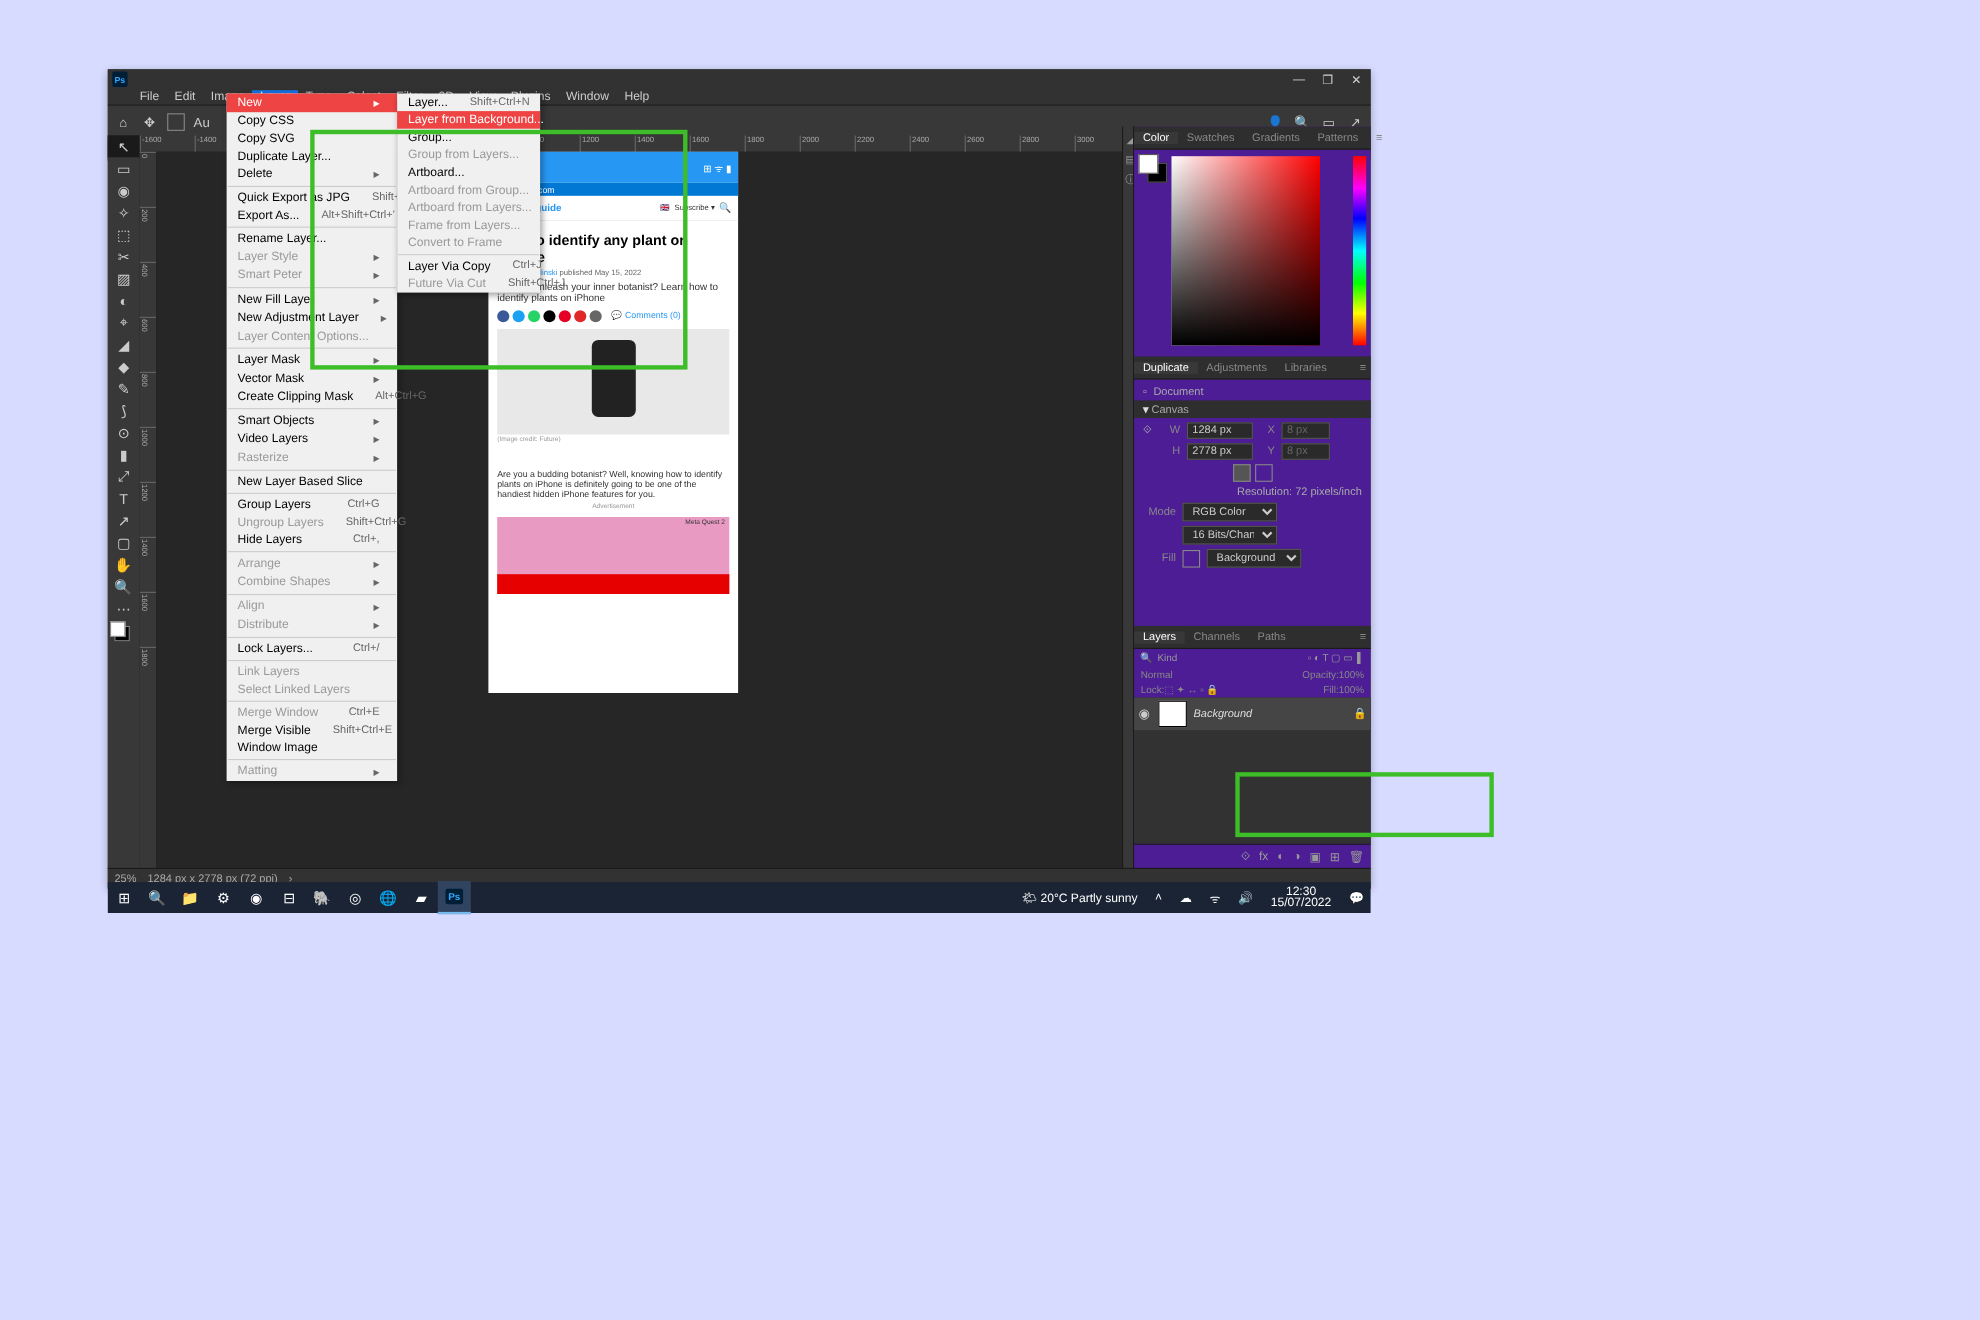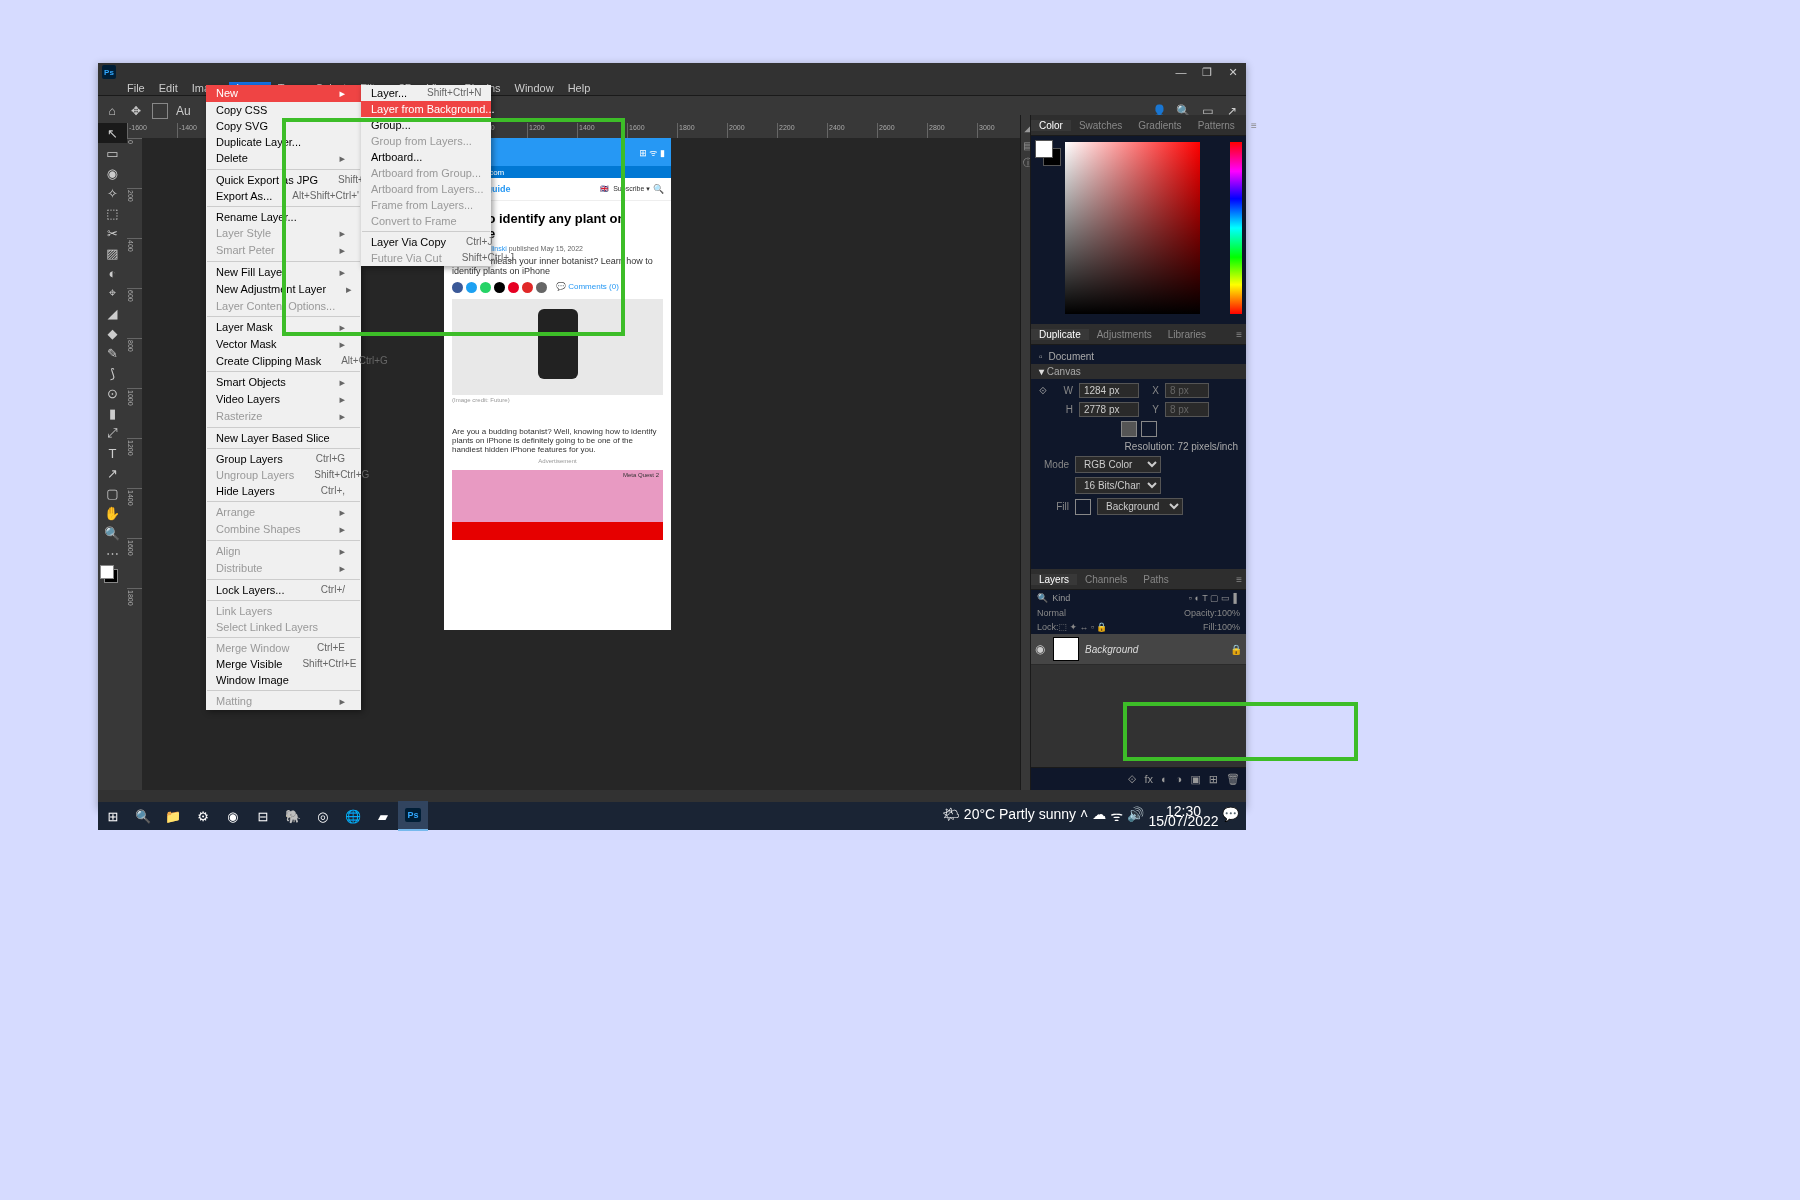--- a/index.html
+++ b/index.html
@@ -17,21 +17,21 @@
 .tabbar{height:20px;background:#282828;display:flex;align-items:flex-end}
 .tab{background:#323232;padding:3px 10px;font-size:10px;color:#ccc;border-top:1px solid #444}
 .tab .x{margin-left:8px;color:#999}
 .leftbar{position:absolute;left:0;top:60px;width:29px;bottom:18px;background:#383838;border-right:1px solid #1a1a1a}
 .leftbar .tool{width:29px;height:20px;display:flex;align-items:center;justify-content:center;color:#ccc;font-size:13px}
 .leftbar .tool.sel{background:#1a1a1a}
 .ruler-h{position:absolute;left:29px;right:225px;top:60px;height:15px;background:#383838;border-bottom:1px solid #1a1a1a;overflow:hidden}
 .ruler-v{position:absolute;left:29px;top:75px;width:15px;bottom:18px;background:#383838;border-right:1px solid #1a1a1a}
 .canvas-area{position:absolute;left:44px;top:75px;right:225px;bottom:18px;background:#262626}
 .doc{position:absolute;left:302px;top:0px;width:227px;height:492px;background:#fff}
-.rightpanels{position:absolute;right:0;top:52px;width:215px;bottom:18px;background:#0f172a;border-left:1px solid #1a1a1a;display:flex;flex-direction:column}
+.rightpanels{position:absolute;right:0;top:52px;width:215px;bottom:18px;background:#4c1d95;border-left:1px solid #1a1a1a;display:flex;flex-direction:column}
 .panel-tabs{height:20px;display:flex;align-items:center;font-size:10px;background:#2e2e2e;border-bottom:1px solid #1a1a1a}
 .panel-tabs span{padding:0 8px;color:#888}
 .panel-tabs span.act{color:#fff;background:#383838}
 .panel-tabs .menu{margin-left:auto;padding-right:4px;color:#888}
 .color-panel{height:188px;position:relative}
 .swatches{position:absolute;left:4px;top:4px}
 .swatches .fg{width:16px;height:16px;background:#fff;border:1px solid #555;position:absolute}
 .swatches .bg{width:16px;height:16px;background:#000;border:1px solid #555;position:absolute;left:8px;top:8px}
 .gradient-box{position:absolute;left:34px;top:6px;width:135px;height:172px;background:linear-gradient(to bottom,rgba(0,0,0,0)0%,#000 100%),linear-gradient(to right,#fff 0%,#ff0000 100%)}
 .hue-strip{position:absolute;right:4px;top:6px;width:12px;height:172px;background:linear-gradient(to bottom,#ff0000 0%,#ff00ff 17%,#0000ff 33%,#00ffff 50%,#00ff00 67%,#ffff00 83%,#ff0000 100%)}
@@ -72,21 +72,21 @@
 .doc-img{width:100%;height:96px;background:#e8e8e8;margin-bottom:2px;position:relative}
 .doc-img .phone{position:absolute;left:50%;top:10px;transform:translateX(-50%);width:40px;height:70px;background:#222;border-radius:6px}
 .doc-body{font-size:8px;color:#333;margin-top:24px}
 .doc-ad{margin-top:6px;height:70px;background:#e89ac2;position:relative}
 .doc-ad .bar{position:absolute;bottom:0;left:0;right:0;height:18px;background:#e60000}
 .ruler-tick{position:absolute;top:0;height:15px;font-size:7px;color:#aaa;border-left:1px solid #666;padding-left:1px;padding-top:1px}
 .ruler-tick-v{position:absolute;left:0;width:15px;font-size:7px;color:#aaa;border-top:1px solid #666;writing-mode:vertical-lr;padding-top:1px}
 .taskbar{position:absolute;left:98px;bottom:370px;width:1148px;height:28px;background:#1a2434;display:flex;align-items:center}
 .taskbar .tbicon{width:30px;height:28px;display:flex;align-items:center;justify-content:center;color:#fff;font-size:13px}
 .taskbar .tbicon.sel{border-bottom:2px solid #76b9ed;background:#31445f}
-.tray{position:absolute;right:6px;display:flex;align-items:flex-start;gap:4px;color:#fff;font-size:14px}
+.tray{position:absolute;right:6px;display:flex;align-items:center;gap:16px;color:#fff;font-size:11px}
 .slim{position:absolute;right:211px;top:52px;width:14px;bottom:18px;background:#383838;border-left:1px solid #1a1a1a;display:flex;flex-direction:column;align-items:center;gap:6px;padding-top:6px}
 .slim div{width:12px;height:12px;font-size:10px;color:#999;display:flex;align-items:center;justify-content:center}
 .tg-logo{font-size:9px;color:#2698f4;font-weight:bold}
 </style>
 </head>
 <body>
 
 <div class="wrap">
   <div class="titlebar">
     <div class="ps">Ps</div>
@@ -347,20 +347,25 @@
         <span>fx</span>
         <span>◐</span>
         <span>◑</span>
         <span>▣</span>
         <span>⊞</span>
         <span>🗑</span>
       </div>
     </div>
   </div>
 
+  <div class="statusbar">
+    <span>25%</span>
+    <span>1284 px x 2778 px (72 ppi)</span>
+    <span>›</span>
+  </div>
 
   <div class="dropdown" id="layerMenu" style="left:108px;top:22px;width:155px">
       <div class="item hl">
         <span>New</span>
         <span class="arr">▸</span>
       </div>
       <div class="item">
         <span>Copy CSS</span>
       </div>
       <div class="item">

